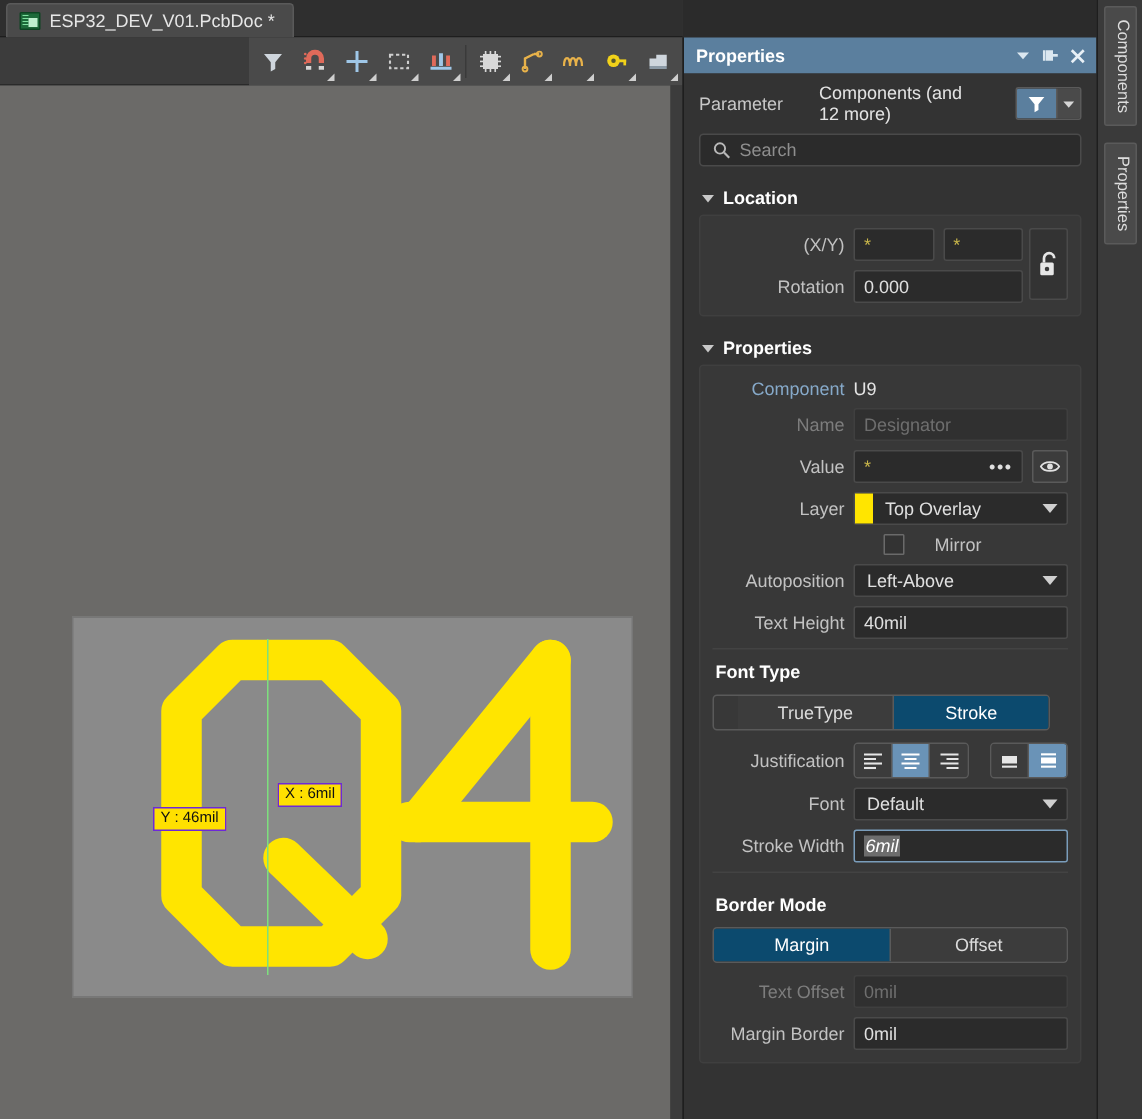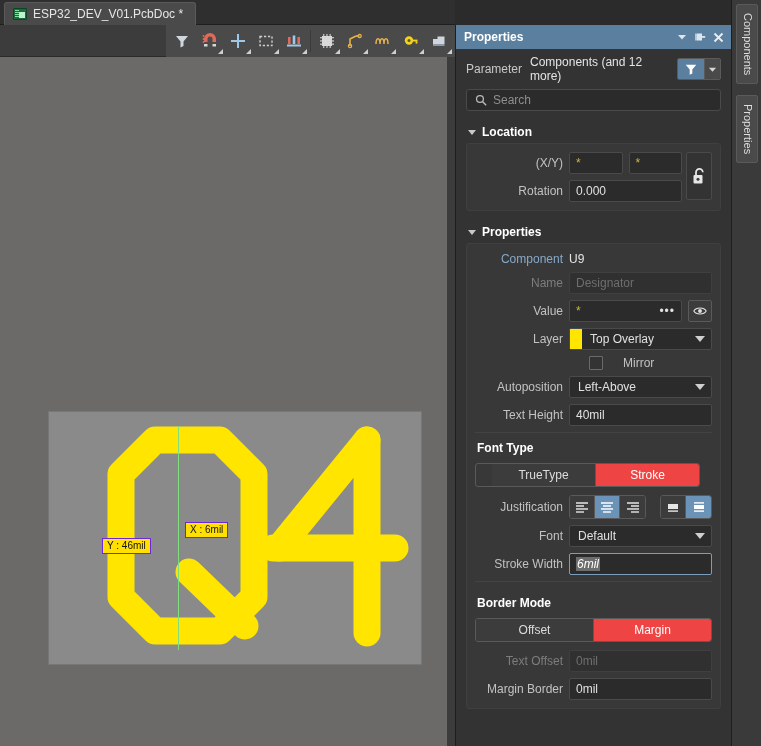--- a/index.html
+++ b/index.html
@@ -153,21 +153,21 @@
 
   .panel-body {
     position: absolute; left: 0; top: 24px; right: 0; bottom: 0;
     background: #333333;
     overflow: hidden;
   }
 
   .param-row {
     display: flex; align-items: center;
     padding: 6px 10px 4px 10px;
-    gap: 8px;
+    gap: 24px;
   }
   .param-label { color: #c8c8c8; font-size: 12px; }
   .param-value { color: #e4e4e4; font-size: 12px; flex: 1; }
   .filter-btn-group {
     display: flex; align-items: stretch;
     border: 1px solid #5a5a5a;
     border-radius: 2px;
     overflow: hidden;
     height: 22px;
   }
@@ -321,21 +321,21 @@
   .segctl .seg {
     flex: 1;
     display: flex; align-items: center; justify-content: center;
     background: #3c3c3c;
     color: #dcdcdc;
     font-size: 12px;
     cursor: pointer;
     border-right: 1px solid #5a5a5a;
   }
   .segctl .seg:last-child { border-right: none; }
-  .segctl .seg.active { background: #ef4444; color: #ffffff; }
+  .segctl .seg.active { background: #0c4a6e; color: #ffffff; }
 
   .justrow { display: flex; align-items: center; margin-bottom: 6px; }
   .justgroup {
     display: flex;
     border: 1px solid #5a5a5a;
     border-radius: 3px;
     overflow: hidden;
     height: 24px;
     margin-left: 6px;
   }
@@ -726,22 +726,22 @@
         <div class="frow">
           <span class="flabel">Stroke Width</span>
           <span class="fin sel-text">
             <span class="seltxt">6mil</span>
           </span>
         </div>
 
         <div class="subhead" style="margin-left:0;margin-right:0;padding-left:2px;padding-top:14px;">Border Mode</div>
 
         <div class="segctl" style="margin-left:0;margin-right:0;">
+          <span class="seg active">Margin</span>
           <span class="seg">Offset</span>
-          <span class="seg active">Margin</span>
         </div>
 
         <div class="frow">
           <span class="flabel dim">Text Offset</span>
           <span class="fin disabled">0mil</span>
         </div>
 
         <div class="frow">
           <span class="flabel">Margin Border</span>
           <span class="fin">0mil</span>

